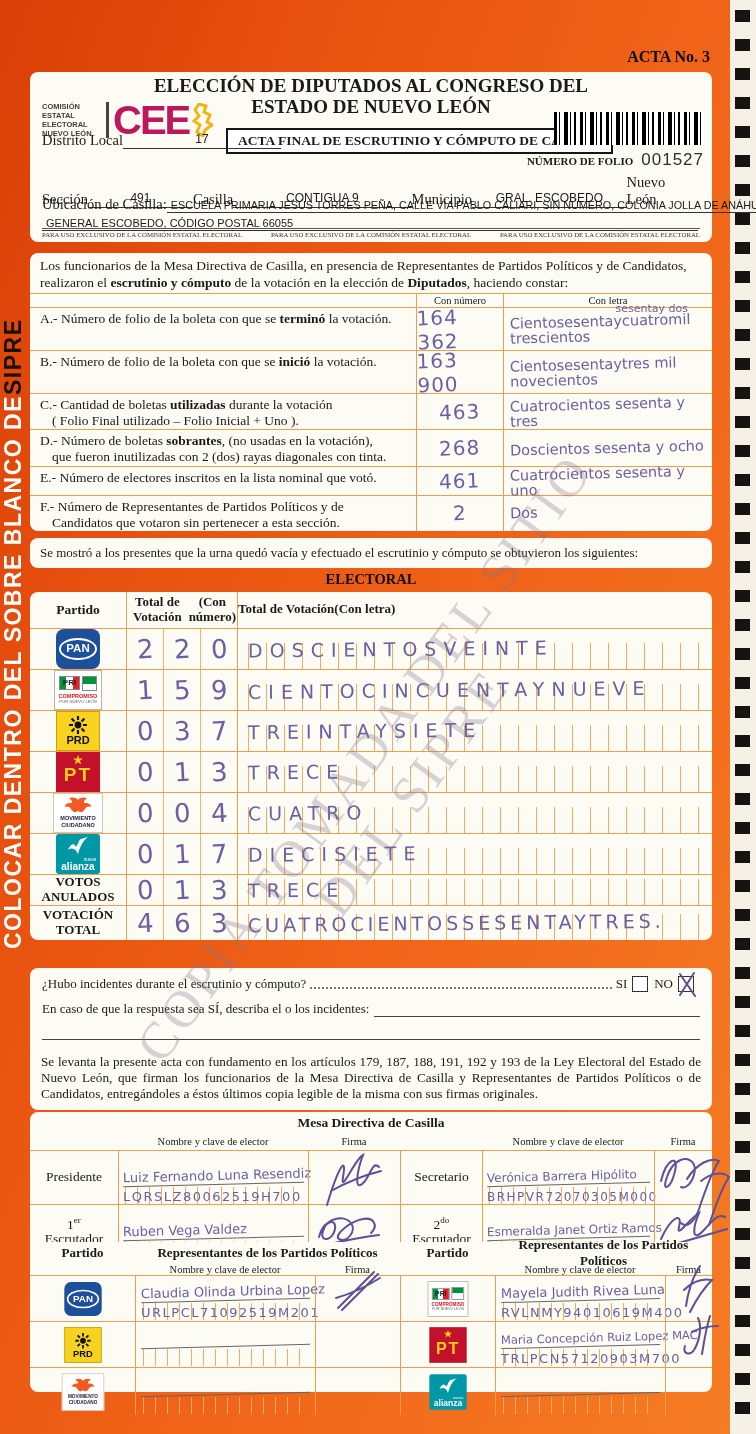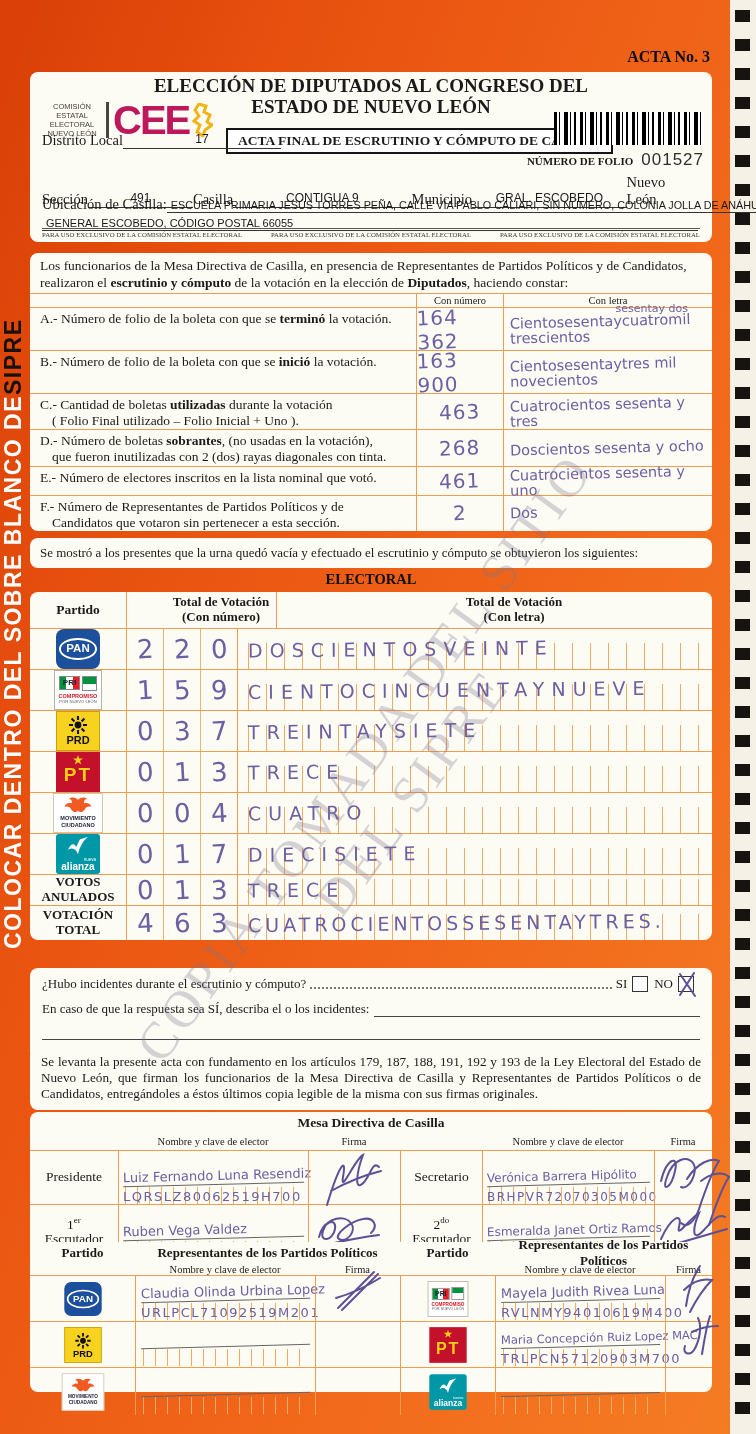--- a/index.html
+++ b/index.html
@@ -21,21 +21,21 @@
   .acta-no span{margin-left:4px;}
   
   .watermark{position:absolute;left:-20px;top:480px;width:860px;text-align:center;
         transform:rotate(-54deg);transform-origin:46% 58%;
         font-family:"Liberation Serif",serif;font-size:52px;letter-spacing:4px;
         color:rgba(125,115,140,.30);pointer-events:none;z-index:5;top:740px;}
   
   .header-box{top:72px;height:170px;}
   .hb-title{position:absolute;top:3px;left:0;width:100%;text-align:center;font-weight:bold;font-size:19px;line-height:1.12;}
   .cee{position:absolute;left:12px;top:30px;display:flex;align-items:center;}
-  .cee-org{width:60px;text-align:center;font-weight:normal;font-size:7.5px;line-height:1.2;color:#443e35;font-family:"Liberation Sans",sans-serif;}
+  .cee-org{width:60px;text-align:left;font-weight:bold;font-size:7.5px;line-height:1.2;color:#443e35;font-family:"Liberation Sans",sans-serif;}
   .cee-bar{width:3px;height:36px;background:#4a443a;margin:0 4px;}
   .cee-txt{font-family:"Liberation Sans",sans-serif;font-weight:bold;font-size:40px;color:#be185d;letter-spacing:-2px;line-height:.9;}
   .cee-shape{margin-left:2px;}
   .subtitle{position:absolute;left:196px;top:56px;border:2px solid #161616;padding:3px 10px;
         font-weight:bold;font-size:13.5px;background:#fff;}
   .barcode{position:absolute;right:8px;top:40px;width:150px;height:33px;
         background:repeating-linear-gradient(90deg,#000 0 3px,#fff 3px 5px,#000 5px 6px,#fff 6px 10px,#000 10px 14px,#fff 14px 16px,#000 16px 17px,#fff 17px 20px,#000 20px 22px,#fff 22px 26px);}
   .folio{position:absolute;right:8px;top:78px;display:flex;align-items:baseline;gap:8px;}
   .folio .lab{font-weight:bold;font-size:11px;}
   .folio .val{font-family:"Liberation Sans",sans-serif;font-size:17px;letter-spacing:1px;color:#2e2e2e;}
@@ -67,21 +67,21 @@
   
   .results-box{top:592px;height:348px;}
   .rtable{position:absolute;inset:0;display:flex;flex-direction:column;}
   .rrow{display:flex;border-top:1px solid #f09d4e;}
   .rrow:first-child{border-top:none;}
   .c-party{width:96px;display:flex;flex-direction:column;align-items:center;justify-content:center;}
   .c-num{width:110px;border-left:1px solid #f09d4e;display:flex;}
   .c-let{flex:1;border-left:1px solid #f09d4e;position:relative;display:flex;align-items:center;}
   .rhead{height:40px;text-align:center;}
   .rhead .c-party{font-weight:bold;font-size:13.5px;}
-  .rhead .c-num,.rhead .c-let{flex-direction:column;align-items:center;justify-content:center;font-weight:bold;font-size:13px;line-height:1.15;padding-left:39px;}
+  .rhead .c-num,.rhead .c-let{flex-direction:row;align-items:center;font-weight:bold;font-size:13px;line-height:1.15;}
   .rparty{height:40px;} .ranul{height:30px;} .rtot{height:38px;}
   .dcell{flex:1;display:flex;align-items:center;justify-content:center;}
   .dcell + .dcell{border-left:1px solid #f0b36b;}
   .digit{font-size:26px;transform:rotate(-3deg);}
   .ticks{background-image:repeating-linear-gradient(90deg,#f2ab62 0 1px,transparent 1px 18px);
         background-size:calc(100% - 16px) 26px;background-repeat:no-repeat;background-position:10px bottom;}
   .letra-txt{font-size:19px;letter-spacing:7px;padding-left:10px;white-space:nowrap;transform:rotate(-.6deg);}
   .blk-label{font-weight:bold;font-size:13px;text-align:center;line-height:1.15;}
   
   .logo{display:flex;flex-direction:column;align-items:center;justify-content:center;box-sizing:border-box;}

